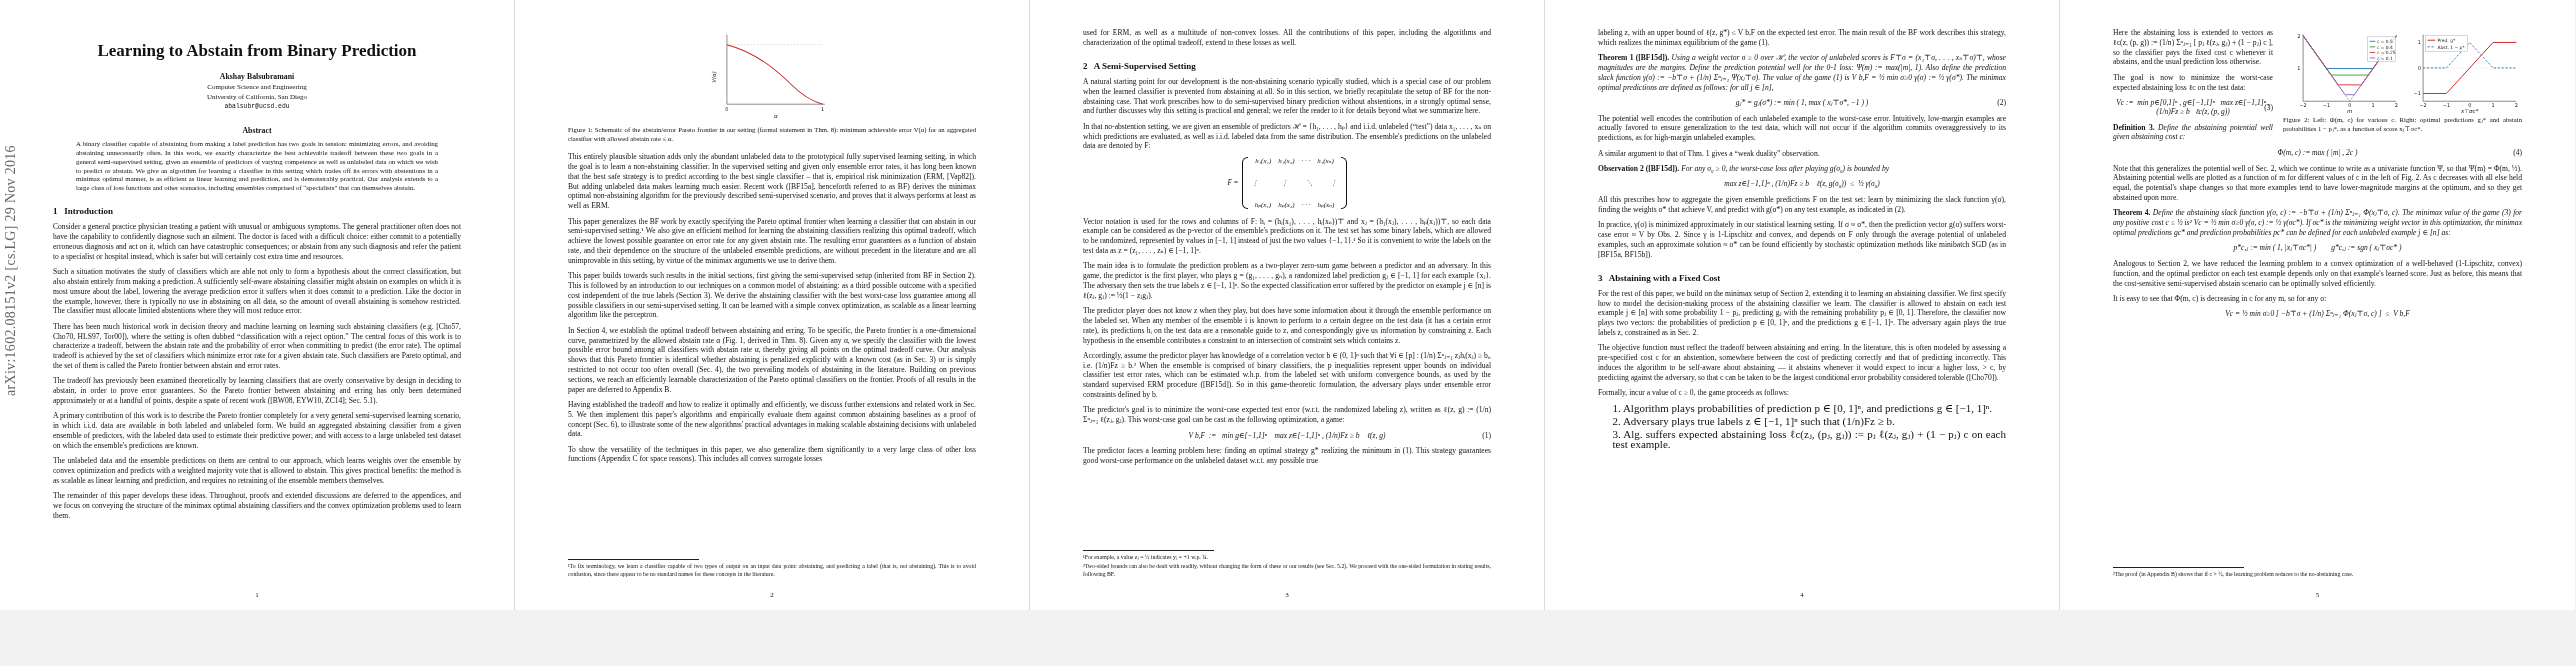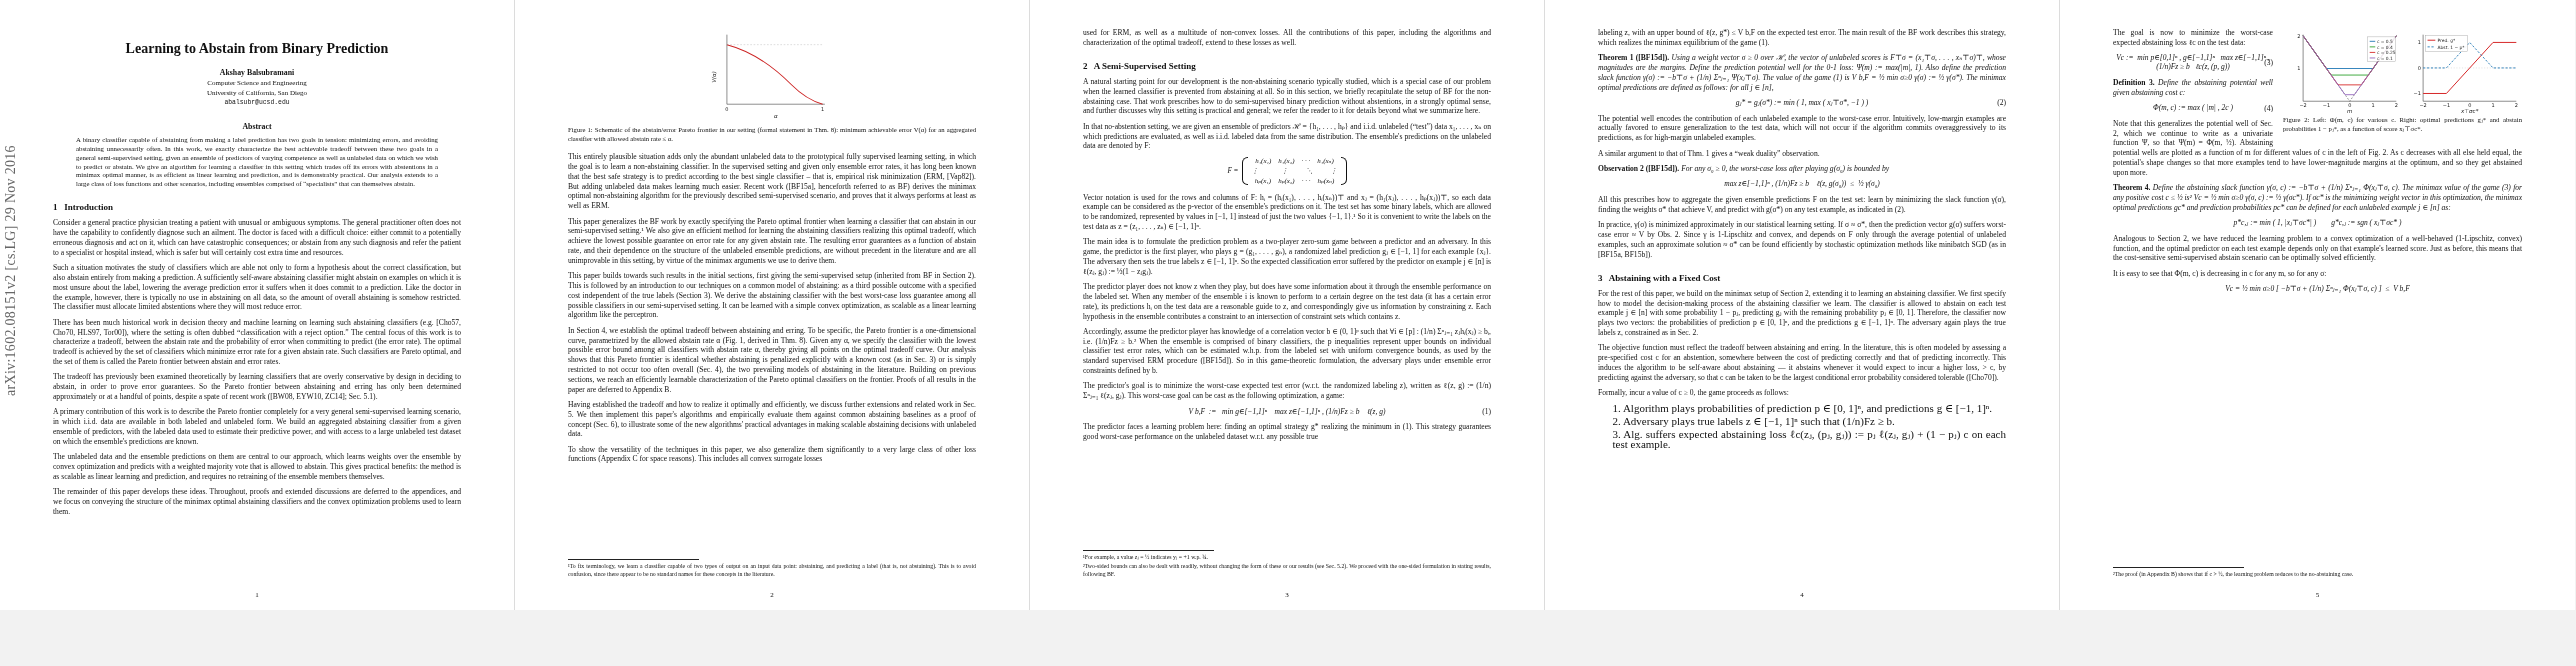--- a/index.html
+++ b/index.html
@@ -9,21 +9,21 @@
   .page{position:relative;width:515px;height:610px;background:#ffffff;box-sizing:border-box;
         padding:28px 53px 0 53px;border-right:0.6px solid #dcdcdc;overflow:hidden;}
   .page:last-child{border-right:none;}
 
   
   .watermark{position:absolute;left:3.3px;top:396px;transform:rotate(-90deg);transform-origin:0 0;
              white-space:nowrap;font-size:14px;color:#666;letter-spacing:0.3px;z-index:5;
              font-family:"Liberation Serif","DejaVu Serif",serif;}
 
   
-  .title{text-align:center;font-size:14px;font-weight:bold;margin:13.3px 0 0 0;}
+  .title{text-align:center;font-size:17px;font-weight:bold;margin:13.3px 0 0 0;}
   .author-block{text-align:center;margin-top:11px;line-height:1.4;}
   .author{font-size:7.8px;font-weight:bold;}
   .affil{font-size:7px;}
   .email{font-family:"Liberation Mono","DejaVu Sans Mono",monospace;font-size:6.4px;}
 
   .abstract-head{text-align:center;font-weight:bold;font-size:7.8px;margin:14.5px 0 5px 0;}
   .abstract{margin:0 23px;font-size:6.8px;line-height:8.8px;text-align:justify;}
 
   .sec-head{font-size:9px;font-weight:bold;margin:13.3px 0 6.1px 0;white-space:pre-wrap;}
   p.body{font-size:7.6px;line-height:9.8px;text-align:justify;margin:0 0 5.6px 0;}
@@ -31,21 +31,21 @@
   .bold{font-weight:bold;}
   .it{font-style:italic;}
 
   .eq{position:relative;overflow:hidden;text-align:center;font-size:7.5px;font-style:italic;
       margin:4.4px 0 6.7px 0;}
   .eq-body{white-space:pre-wrap;}
   .eq-no{position:absolute;right:0;top:50%;transform:translateY(-50%);font-style:normal;}
 
   .matrix-eq{display:flex;justify-content:center;align-items:center;gap:3.9px;
              font-size:7.2px;font-style:italic;margin:5.6px 0 7.8px 0;}
-  .matrix-rows{display:flex;flex-direction:column;gap:2px;text-align:center;font-size:7px;}
+  .matrix-rows{display:flex;flex-direction:column;gap:14px;text-align:center;font-size:7px;}
   .matrix-rows div{white-space:pre;}
   .paren{width:4.4px;align-self:stretch;border:0.8px solid #111;}
   .paren-l{border-right:none;border-radius:5.6px 0 0 5.6px;}
   .paren-r{border-left:none;border-radius:0 5.6px 5.6px 0;}
 
   .fig-center{text-align:center;margin:1.1px 0 3.3px 0;}
   .caption{font-size:6.7px;line-height:8.4px;text-align:justify;margin:2.2px 0 9px 0;}
 
   .fig2-float{float:right;width:239px;margin:0 0 5.6px 10px;}
   .fig2-plots{display:flex;gap:5.6px;justify-content:flex-end;}
@@ -229,20 +229,21 @@
             <text x="195" y="143" text-anchor="middle">2</text>
             <text x="23" y="29" text-anchor="end">1</text>
             <text x="23" y="75" text-anchor="end">0</text>
             <text x="23" y="121" text-anchor="end">−1</text>
             <text class="axlab" x="111" y="154" text-anchor="middle">x⊤σc*</text>
           </svg>
         </div>
         <p class="caption">Figure 2: Left: Φ(m, c) for various c. Right: optimal predictions gⱼ* and abstain probabilities 1 − pⱼ*, as a function of score xⱼ⊤σc*.</p>
       </div>
 
+      <p class="body">Here the abstaining loss is extended to vectors as ℓc(z, (p, g)) := (1/n) Σⁿⱼ₌₁ [ pⱼ ℓ(zⱼ, gⱼ) + (1 − pⱼ) c ], so the classifier pays the fixed cost c whenever it abstains, and the usual prediction loss otherwise.</p>
       <p class="body">The goal is now to minimize the worst-case expected abstaining loss ℓc on the test data:</p>
       <div class="eq">
         <span class="eq-body">Vc :=  min p∈[0,1]ⁿ , g∈[−1,1]ⁿ   max z∈[−1,1]ⁿ , (1/n)Fz ≥ b   ℓc(z, (p, g))</span>
         <span class="eq-no">(3)</span>
       </div>
       <p class="body">
         <span class="bold">Definition 3.</span>
         <span class="it">Define the abstaining potential well given abstaining cost c:</span>
       </p>
       <div class="eq">

